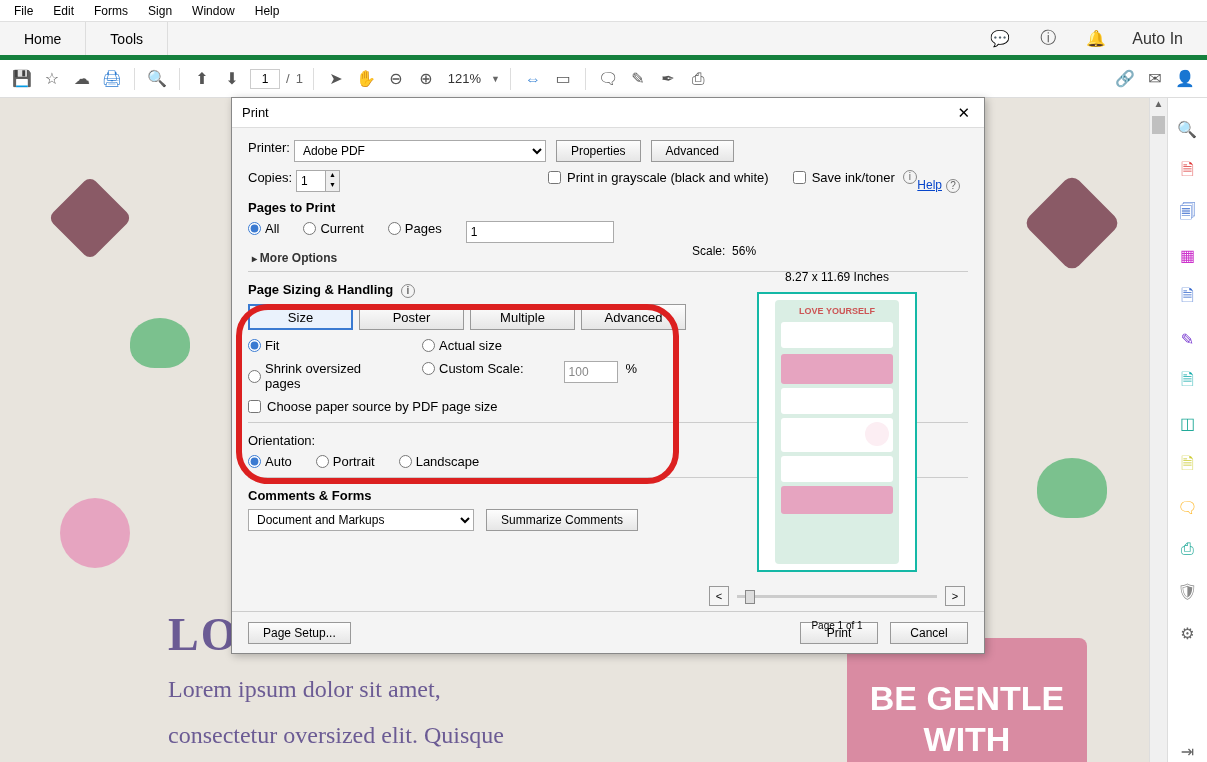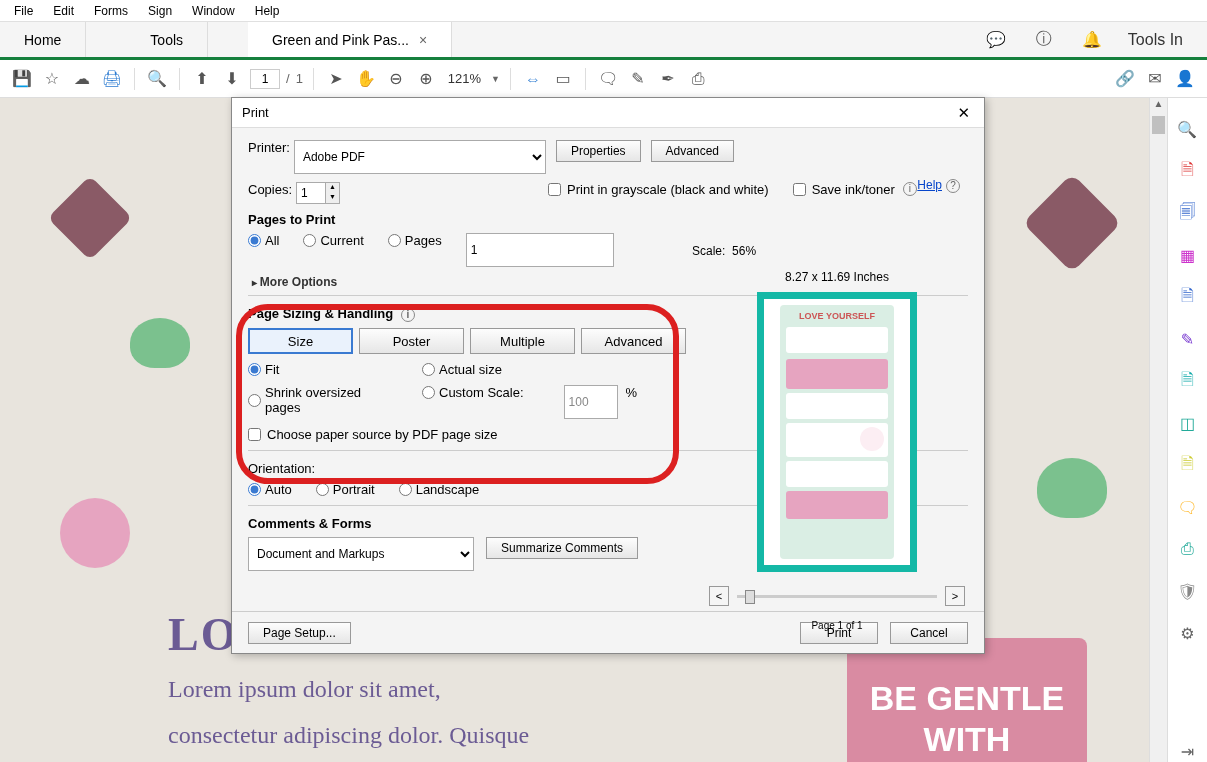--- a/index.html
+++ b/index.html
@@ -1,21 +1,21 @@
 <!DOCTYPE html>
 <html><head>
 <meta charset="utf-8">
 <style>
 * { box-sizing: border-box; margin: 0; padding: 0; }
 body { font-family: "Segoe UI", Arial, sans-serif; font-size: 13px; background: #fff; width: 1207px; height: 762px; overflow: hidden; position: relative; }
 
 .menubar { height: 22px; display: flex; align-items: center; padding: 0 4px; border-bottom: 1px solid #e0e0e0; font-size: 12px; }
 .menubar span { padding: 2px 10px; cursor: default; }
 
-.tabbar { height: 38px; display: flex; align-items: stretch; border-bottom: 3px solid #15803d; background: #f5f5f5; gap: 40px; }
+.tabbar { height: 38px; display: flex; align-items: stretch; border-bottom: 5px solid #15803d; background: #f5f5f5; }
 .tab { padding: 0 24px; display: flex; align-items: center; font-size: 14px; border-right: 1px solid #ddd; background: #f5f5f5; }
 .tab.active { background: #fff; }
 .tab .close { margin-left: 10px; font-size: 14px; color: #666; }
 .tabbar-right { margin-left: auto; display: flex; align-items: center; gap: 24px; padding-right: 24px; color: #555; font-size: 15px; }
 
 .toolbar { height: 38px; display: flex; align-items: center; border-bottom: 1px solid #ddd; padding: 0 10px; gap: 6px; }
 .tool-icon { width: 24px; height: 24px; display: flex; align-items: center; justify-content: center; color: #555; font-size: 16px; }
 .tool-sep { width: 1px; height: 22px; background: #ddd; margin: 0 4px; }
 .page-input { width: 30px; text-align: center; border: 1px solid #ccc; height: 20px; font-size: 12px; }
 .zoom-text { font-size: 13px; color: #333; margin: 0 4px; }
@@ -32,38 +32,38 @@
 .scrollbar-v .arr{position:absolute;left:0;right:0;height:16px;text-align:center;font-size:10px;color:#666;}
 .scrollbar-v .arr.up{top:0;}
 
 
 .dialog { position: absolute; left: 231px; top: 97px; width: 754px; height: 557px; background: #f4f4f4; border: 1px solid #888; box-shadow: 2px 2px 8px rgba(0,0,0,.25); z-index: 100; display:flex; flex-direction:column;}
 .dialog-title { height: 30px; display: flex; align-items: center; padding: 0 10px; font-size: 13px; border-bottom: 1px solid #ddd; background: #fff; }
 .dialog-title .x { margin-left: auto; font-size: 15px; padding: 0 4px; }
 
 .dialog-body { flex: 1; padding: 12px 16px 8px 16px; position:relative; }
 .row { display: flex; align-items: flex-start; gap: 4px; margin-bottom: 8px; }
-select, input[type=text].sel { border: 1px solid #aaa; background: #fff; height: 34px; font-size: 12px; padding: 0 4px; }
+select, input[type=text].sel { border: 1px solid #aaa; background: #fff; height: 22px; font-size: 12px; padding: 0 4px; }
 .btn { border: 1px solid #999; background: linear-gradient(#fdfdfd,#e6e6e6); font-size: 12px; padding: 3px 14px; cursor: default; }
 .spin { display: inline-flex; border:1px solid #aaa;}
 .spin input{border:none;width:28px;text-align:left;padding:0 4px;height:20px;font-size:12px;}
 .spin .updn{width:14px;display:flex;flex-direction:column;}
 .spin .updn div{flex:1;font-size:7px;text-align:center;line-height:8px;background:#eee;border-left:1px solid #aaa;}
 
 .section-title{font-weight:bold;font-size:13px;margin:8px 0 6px 0;}
 .radio-row{display:flex;align-items:center;gap:4px;margin-right:20px;font-size:13px;}
 .chk-row{display:flex;align-items:center;gap:6px;font-size:13px;}
 
 .highlight-box{position:absolute;left:4px;top:176px;width:443px;height:180px;border:6px solid #dc2020;border-radius:32px;pointer-events:none;}
 
 .mode-btn{width:105px;height:26px;display:flex;align-items:center;justify-content:center;font-size:13px;border:1px solid #999;background:linear-gradient(#fdfdfd,#e6e6e6);}
 .mode-btn.active{border:2px solid #3a7ad1;background:#eaf2fc;}
 
 .preview-pane{position:absolute;left:460px;top:116px;right:2px;bottom:56px;}
-.preview-box{width:160px;height:280px;border:7px solid #14b8a6;margin:8px auto 0;background:#fff;position:relative;overflow:hidden;}
+.preview-box{width:160px;height:280px;border:2px solid #14b8a6;margin:8px auto 0;background:#fff;position:relative;overflow:hidden;}
 .preview-inner{position:absolute;left:16px;right:16px;top:6px;bottom:6px;background:#daeee4;border-radius:4px;}
 .preview-nav{display:flex;align-items:center;justify-content:center;gap:8px;margin-top:14px;}
 .navbtn{width:20px;height:20px;border:1px solid #999;background:#f5f5f5;font-size:11px;display:flex;align-items:center;justify-content:center;}
 .slider{flex:1;max-width:200px;height:3px;background:#ccc;position:relative;}
 .slider .knob{position:absolute;left:8px;top:-5px;width:10px;height:14px;background:#ddd;border:1px solid #888;}
 
 .help-link{position:absolute;right:24px;top:50px;font-size:12px;}
 .help-link a{color:#0645cb;text-decoration:underline;}
 .info-circle{display:inline-block;width:14px;height:14px;border:1px solid #888;border-radius:50%;font-size:10px;line-height:12px;text-align:center;color:#666;margin-left:4px;}
 
@@ -93,29 +93,25 @@
   <span>Help</span>
 </div>
 
 <div class="tabbar">
   <div class="tab">
       <span>Home</span>
     </div>
   <div class="tab">
       <span>Tools</span>
     </div>
-  <div class="tab active">
-    <span>Green and Pink Pas...</span>
-    <span class="close">×</span>
-  </div>
   <div class="tabbar-right">
     <span class="tool-icon">💬</span>
     <span class="tool-icon">ⓘ</span>
     <span class="tool-icon" style="color:#bbb;">🔔</span>
-    <span style="font-size:16px;color:#333;">Tools In</span>
+    <span style="font-size:16px;color:#333;">Auto In</span>
   </div>
 </div>
 
 <div class="toolbar">
   <span class="tool-icon">💾</span>
   <span class="tool-icon">☆</span>
   <span class="tool-icon">☁</span>
   <span class="tool-icon" style="color:#2a7ad1;">🖨</span>
   <span class="tool-sep"></span>
   <span class="tool-icon">🔍</span>
@@ -150,21 +146,21 @@
   <div class="doc-bg">
 
     <div class="doc-decoration" style="left:60px;top:90px;width:60px;height:60px;background:#8a5a66;transform:rotate(45deg);border-radius:8px;"></div>
     <div class="doc-decoration" style="right:60px;top:90px;width:70px;height:70px;background:#8a5a66;transform:rotate(45deg);border-radius:10px;"></div>
     <div class="doc-decoration" style="left:130px;top:220px;width:60px;height:50px;background:#7bc18e;border-radius:60% 60% 50% 50%;"></div>
     <div class="doc-decoration" style="right:60px;top:360px;width:70px;height:60px;background:#7bc18e;border-radius:60% 60% 50% 50%;"></div>
     <div class="doc-decoration" style="left:60px;top:400px;width:70px;height:70px;background:#e6a4c0;border-radius:50%;"></div>
     <div class="doc-text">
       <div class="big">LO</div>
       <div class="body">Lorem ipsum dolor sit amet,</div>
-      <div class="body">consectetur adipiscing dolor. Quisque</div>
+      <div class="body">consectetur oversized elit. Quisque</div>
     </div>
     <div class="gentle-box">
       <div>BE GENTLE</div>
       <div>WITH</div>
     </div>
   </div>
 </div>
 
 <div class="scrollbar-v">
   <div class="arr up">▲</div>

